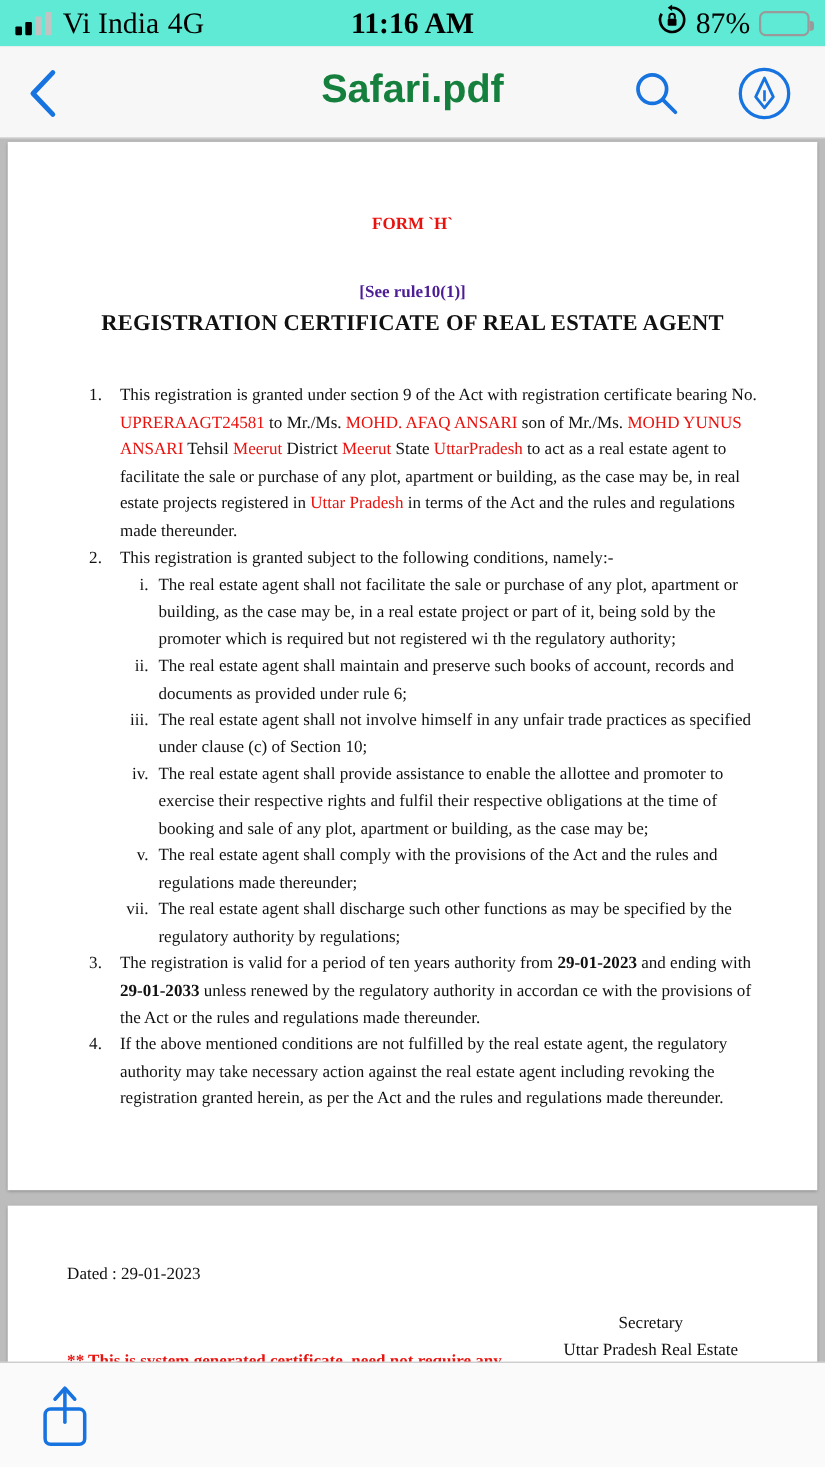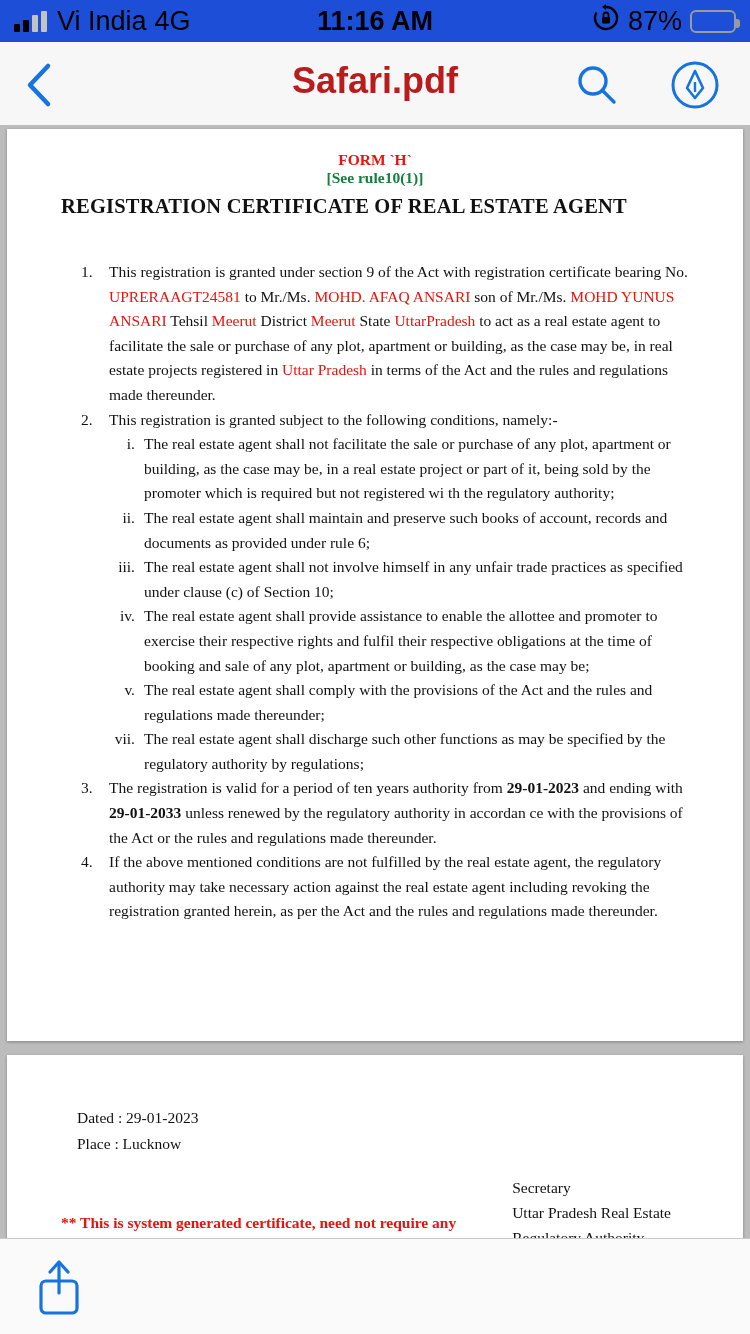--- a/index.html
+++ b/index.html
@@ -2,75 +2,75 @@
 <html><head>
 <meta charset="utf-8">
 <style>
   * { margin:0; padding:0; box-sizing:border-box; }
   html,body { width:750px; height:1334px; overflow:hidden; background:#bcbcbc; }
   body { position:relative; font-family:"Liberation Sans", sans-serif; }
 
   
   .status-bar {
     position:absolute; top:0; left:0; right:0; height:42px;
-    background:#1d4ed8; display:flex; align-items:center;
-    padding:0 14px; font-size:27px; color:#000;
+    background:#5eead4; display:flex; align-items:center;
+    padding:0 14px; font-size:27px; color:#000;font-family:Liberation Serif, serif;
   }
   .sb-left { display:flex; align-items:center; gap:8px; flex:1; }
   .sb-center { flex:0 0 auto; font-weight:bold; }
   .sb-right { display:flex; align-items:center; gap:8px; flex:1; justify-content:flex-end; }
   .signal { display:flex; align-items:flex-end; gap:3px; height:22px; margin-right:2px; }
   .signal i { display:block; width:6px; border-radius:1px; }
   .signal i.on { background:#000; }
   .signal i.off { background:#c3c3c3; }
   .battery-shell { position:relative; width:46px; height:23px; border:2px solid #9a9a9a;
     border-radius:6px; padding:2px; }
   .battery-fill { height:100%; background:#000; border-radius:3px; }
   .battery-nub { position:absolute; right:-6px; top:7px; width:4px; height:9px;
     background:#9a9a9a; border-radius:0 3px 3px 0; }
 
   .nav-bar {
     position:absolute; top:42px; left:0; right:0; height:84px;
     background:#f7f7f7; border-bottom:1px solid #bdbdbd;
   }
   .nav-title {
     position:absolute; left:0; right:0; top:18px; text-align:center;
-    font-size:36px; font-weight:bold; color:#b91c1c;
+    font-size:36px; font-weight:bold; color:#15803d;
   }
   .blue-icon { color:#1673e0; }
   .back-btn { position:absolute; left:22px; top:18px; width:34px; height:50px; }
   .search-btn { position:absolute; right:128px; top:18px; width:50px; height:50px; }
   .markup-btn { position:absolute; right:28px; top:16px; width:54px; height:54px; }
 
   
   .content {
     position:absolute; top:127px; bottom:96px; left:0; right:0;
     background:#bcbcbc; padding:2px 7px; overflow:hidden;
   }
   .page {
     background:#fff; box-shadow:0 1px 3px rgba(0,0,0,.3);
     font-family:"Liberation Serif", serif; color:#111;
   }
   .page1 { min-height:912px; padding:22px 54px 70px 54px; margin-bottom:14px; }
   .page2 { height:300px; padding:50px 54px 0 54px; }
 
-  .form-title, .form-rule { text-align:center; font-weight:bold; font-size:15.5px; }
-  .doc-title { text-align:left; font-weight:bold; font-size:20.5px; margin-top:8px; letter-spacing:.2px; }
+  .form-title, .form-rule { text-align:center; font-weight:bold; font-size:15.5px;margin-top:44px; }
+  .doc-title { text-align:center; font-weight:bold; font-size:20.5px; margin-top:8px; letter-spacing:.2px; }
 
   .doc-list { margin-top:42px; font-size:15.5px; line-height:24.6px; }
   .doc-item { display:flex; }
   .doc-item .marker { flex:0 0 auto; }
   .level1 .marker { margin-left:20px; width:28px; }
   .level2 .marker { width:74px; text-align:right; margin-right:9px; }
   .item-body { flex:1 1 auto; }
 
-  .page2 .meta-line { font-size:15.5px; line-height:26px;margin-left:16px; }
+  .page2 .meta-line { font-size:15.5px; line-height:26px; }
   .page2-row { display:flex; justify-content:space-between; align-items:flex-start; margin-top:14px; }
   .footnote { width:450px; font-weight:bold; font-size:15.5px; line-height:24px; margin-top:40px; }
-  .signature { font-size:15.5px; line-height:25px; margin-right:18px; margin-top:4px; }
+  .signature { text-align:center; font-size:15.5px; line-height:25px; margin-right:18px; margin-top:4px; }
 
   
   .bottom-bar {
     position:absolute; bottom:0; left:0; right:0; height:96px;
     background:#fafafa; border-top:1px solid #c9c9c9;
   }
   .share-btn { position:absolute; left:34px; top:18px; width:50px; height:62px; }
 </style>
 </head>
 <body>
@@ -123,21 +123,21 @@
       <path d="M27 13 L35 30 L27 40 L19 30 Z" fill="none" stroke="currentColor" stroke-width="2.6" stroke-linejoin="round"></path>
       <line x1="27" y1="24" x2="27" y2="34" stroke="currentColor" stroke-width="2.4"></line>
     </svg>
   </div>
 </div>
 
 <div class="content">
 
   <div class="page page1">
     <div class="form-title" style="color: rgb(232, 18, 14);">FORM `H`</div>
-    <div class="form-rule" style="color: #15803d;">[See rule10(1)]</div>
+    <div class="form-rule" style="color: #4c1d95;">[See rule10(1)]</div>
     <div class="doc-title">REGISTRATION CERTIFICATE OF REAL ESTATE AGENT</div>
     <div class="doc-list" id="doc-list">
         <div class="doc-item level1">
           <span class="marker">1.</span>
           <span class="item-body"><span>This registration is granted under section 9 of the Act with registration certificate bearing No. </span><span style="color: rgb(232, 18, 14);">UPRERAAGT24581</span><span> to Mr./Ms. </span><span style="color: rgb(232, 18, 14);">MOHD. AFAQ ANSARI</span><span> son of Mr./Ms. </span><span style="color: rgb(232, 18, 14);">MOHD YUNUS ANSARI</span><span> Tehsil </span><span style="color: rgb(232, 18, 14);">Meerut</span><span> District </span><span style="color: rgb(232, 18, 14);">Meerut</span><span> State </span><span style="color: rgb(232, 18, 14);">UttarPradesh</span><span> to act as a real estate agent to facilitate the sale or purchase of any plot, apartment or building, as the case may be, in real estate projects registered in </span><span style="color: rgb(232, 18, 14);">Uttar Pradesh</span><span> in terms of the Act and the rules and regulations made thereunder.</span></span>
         </div>
         <div class="doc-item level1">
           <span class="marker">2.</span>
           <span class="item-body"><span>This registration is granted subject to the following conditions, namely:-</span></span>
         </div>
@@ -171,21 +171,20 @@
         </div>
         <div class="doc-item level1">
           <span class="marker">4.</span>
           <span class="item-body"><span>If the above mentioned conditions are not fulfilled by the real estate agent, the regulatory authority may take necessary action against the real estate agent including revoking the registration granted herein, as per the Act and the rules and regulations made thereunder.</span></span>
         </div>
       </div>
   </div>
 
   <div class="page page2">
     <div class="meta-line">Dated : 29-01-2023</div>
-    <div class="meta-line">Place : Lucknow</div>
     <div class="page2-row">
       <div class="footnote" style="color: rgb(232, 18, 14);">** This is system generated certificate, need not require any signature, however authenticity of the certificate can be verified</div>
       <div class="signature">
         <div>Secretary</div>
         <div>Uttar Pradesh Real Estate</div>
         <div>Regulatory Authority</div>
       </div>
     </div>
   </div>
 

